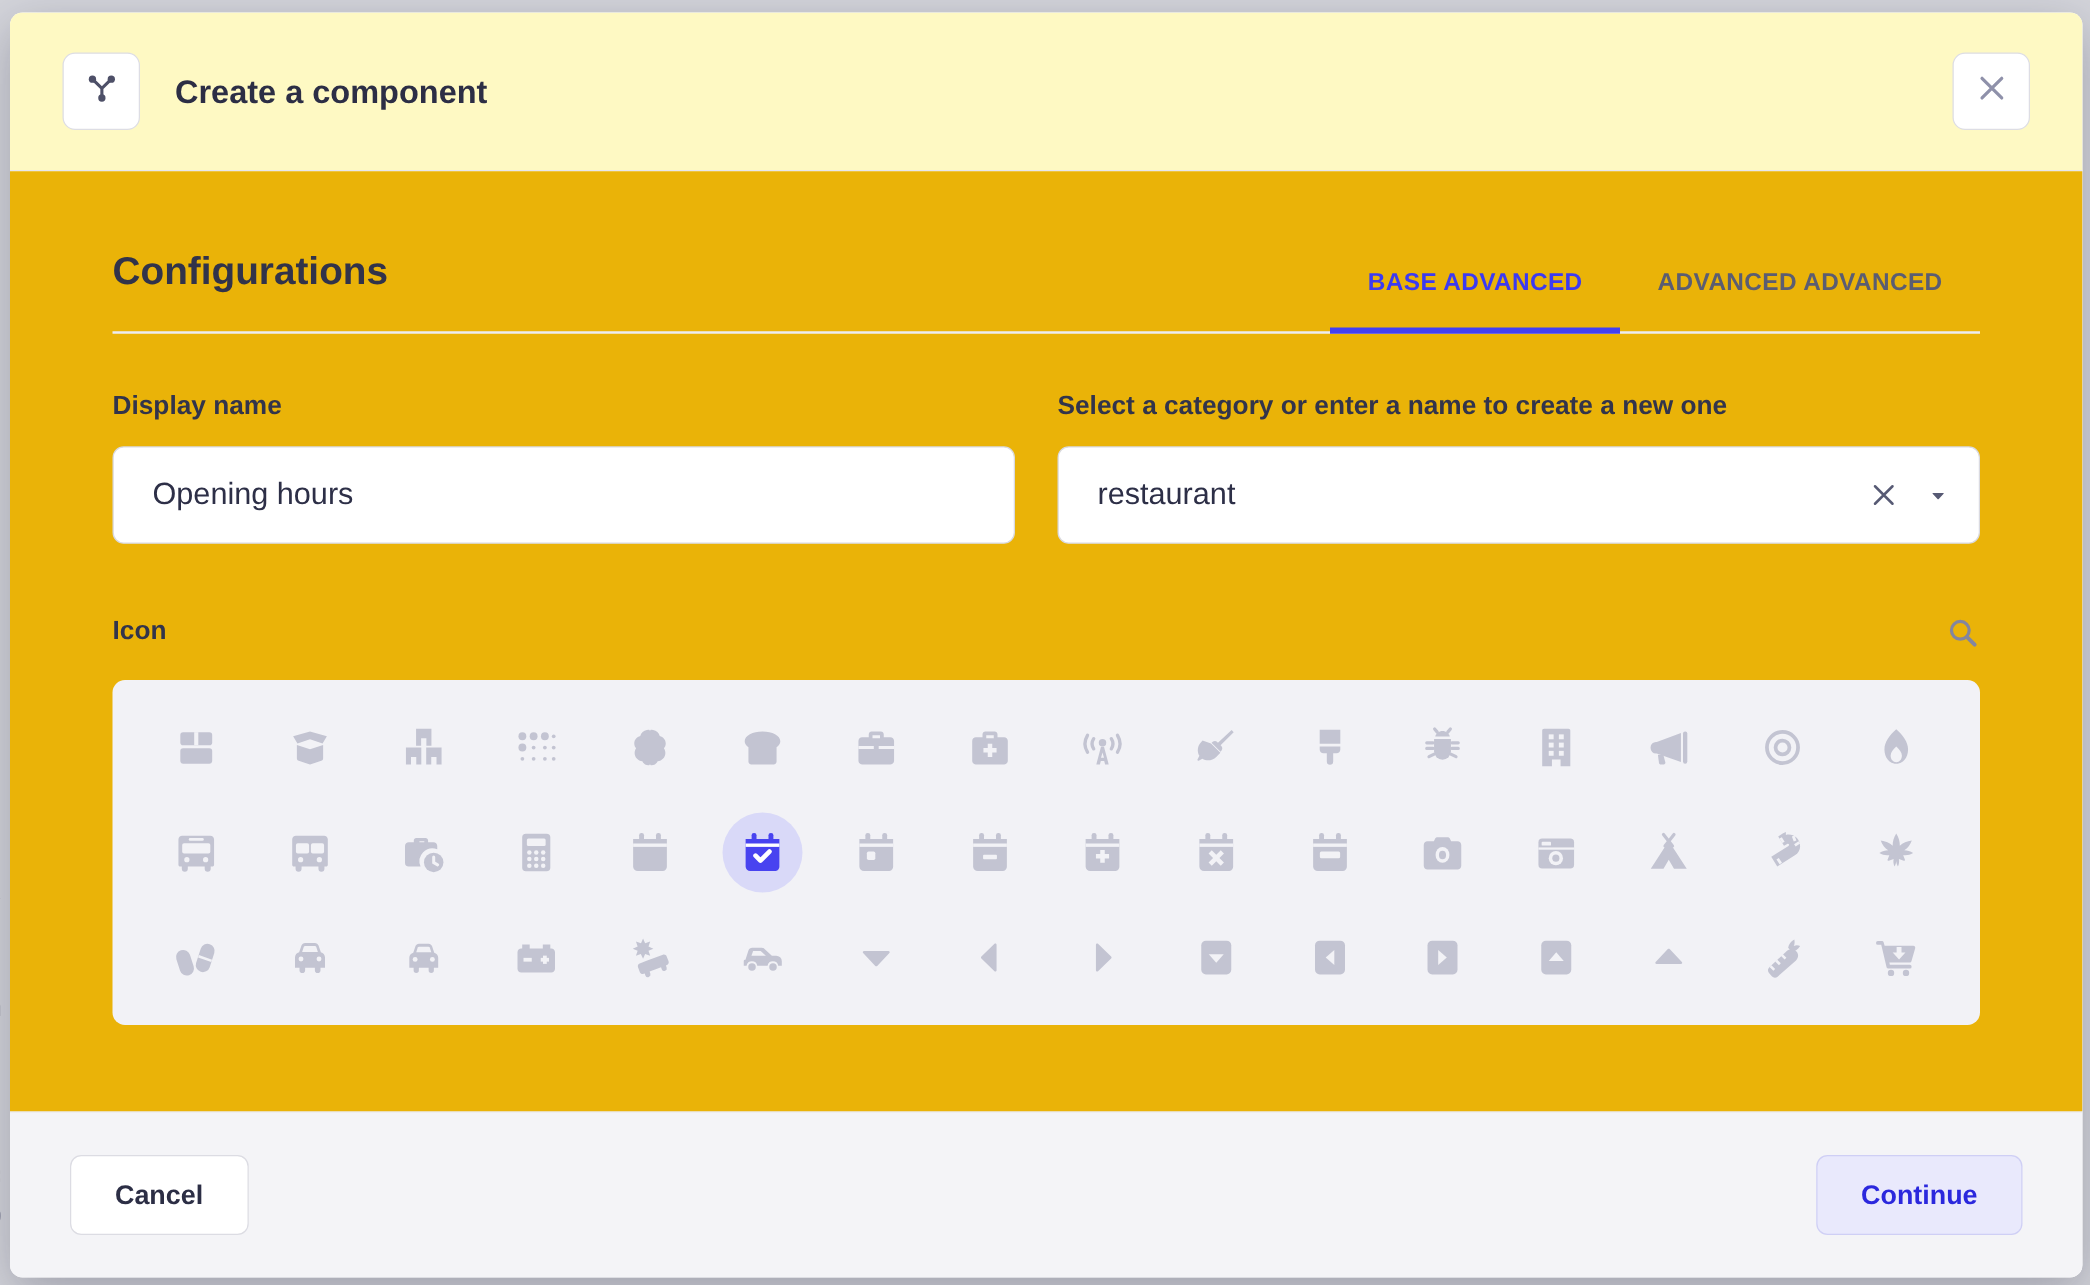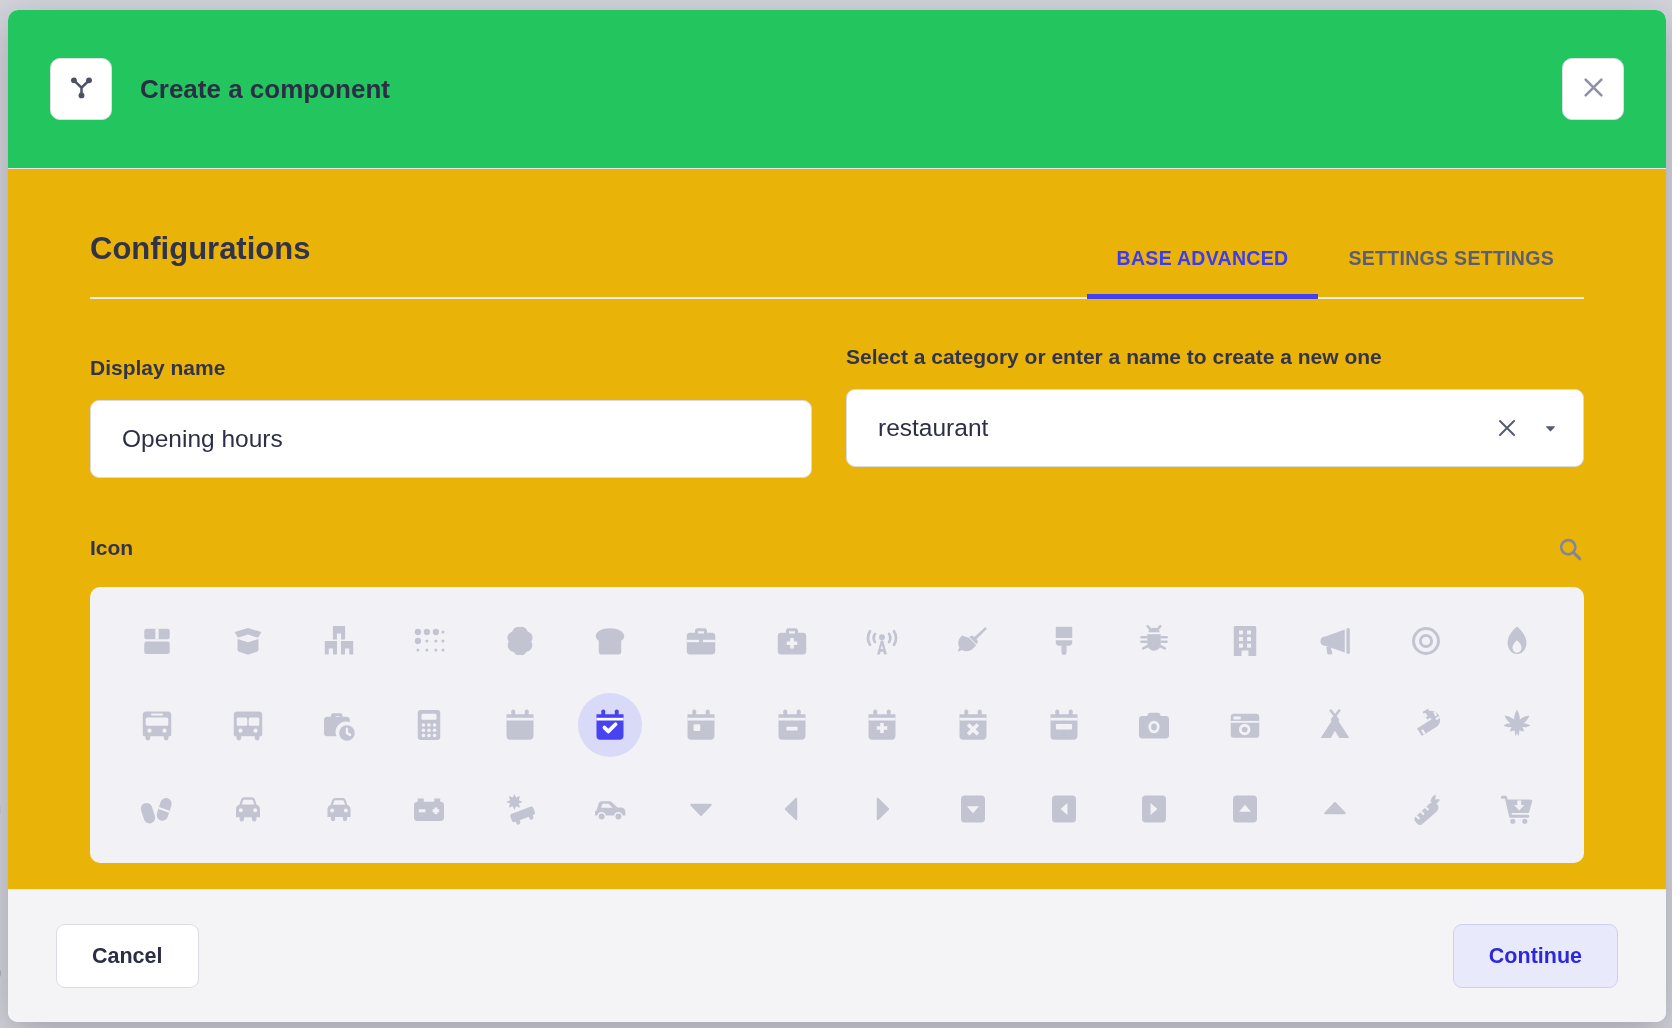--- a/index.html
+++ b/index.html
@@ -14,22 +14,22 @@
   .bg-strip span{position:absolute;left:-13px;font-size:24px;font-weight:700;color:#999bac;}
 
   .modal{
     position:absolute;left:8px;top:10px;width:1658px;height:1012px;
     background:#fff;border-radius:10px;overflow:hidden;z-index:1;
     box-shadow:0 12px 40px rgba(25,26,50,.28);
     display:flex;flex-direction:column;
   }
   
   .modal-header{
-    height:126px;flex:0 0 auto;background:#22c55e;border-bottom:1px solid #e7e7ec;
-    display:flex;align-items:center;padding:16px 42px;gap:28px;
+    height:126px;flex:0 0 auto;background:#fef9c3;border-bottom:1px solid #e7e7ec;
+    display:flex;align-items:center;padding:0 42px;gap:28px;
   }
   .icon-btn{
     width:62px;height:62px;border-radius:10px;background:#fff;
     border:1.5px solid #dddde4;display:flex;align-items:center;justify-content:center;
     box-sizing:border-box;cursor:pointer;
   }
   .icon-btn svg{width:27px;height:27px;}
   .component-glyph{color:#4e5068;}
   .modal-title{font-size:26px;font-weight:700;color:#2c2e45;}
   .close-btn{margin-left:auto;color:#8f91aa;}
@@ -43,21 +43,21 @@
   .tabs{display:flex;}
   .tab{
     padding:0 30px 24px;margin-bottom:-2px;border-bottom:5px solid transparent;
     font-size:19.5px;font-weight:700;letter-spacing:.3px;color:#5b5d72;cursor:pointer;
     white-space:nowrap;
   }
   .tab.active{color:#3c3af2;border-bottom-color:#4340f2;}
 
   .fields-row{display:flex;gap:34px;margin-top:46px;}
   .field{display:flex;flex-direction:column;}
-  .field-display{width:722px;flex:0 0 auto;margin-top:11px;}
+  .field-display{width:722px;flex:0 0 auto;}
   .field-category{flex:1 1 auto;}
   .field-label{font-size:21px;font-weight:700;color:#32344b;margin-bottom:20px;}
   .text-input{
     height:78px;box-sizing:border-box;width:100%;
     border:1.5px solid #d9dae1;border-radius:9px;background:#fff;
     padding:0 31px;font-size:24.5px;color:#2d2f47;outline:none;
     font-family:Liberation Sans, sans-serif;
   }
   .combo{position:relative;}
   .combo .text-input{padding-right:130px;}
@@ -133,21 +133,21 @@
       </span>
     </div>
   </div>
 
   <div class="modal-body">
 
     <div class="config-row">
       <h2 class="section-title">Configurations</h2>
       <div class="tabs">
         <div class="tab active">BASE ADVANCED</div>
-        <div class="tab">SETTINGS SETTINGS</div>
+        <div class="tab">ADVANCED ADVANCED</div>
       </div>
     </div>
 
     <div class="fields-row">
       <div class="field field-display">
         <label class="field-label">Display name</label>
         <input class="text-input" type="text" value="Opening hours" style="">
       </div>
       <div class="field field-category">
         <label class="field-label">Select a category or enter a name to create a new one</label>

